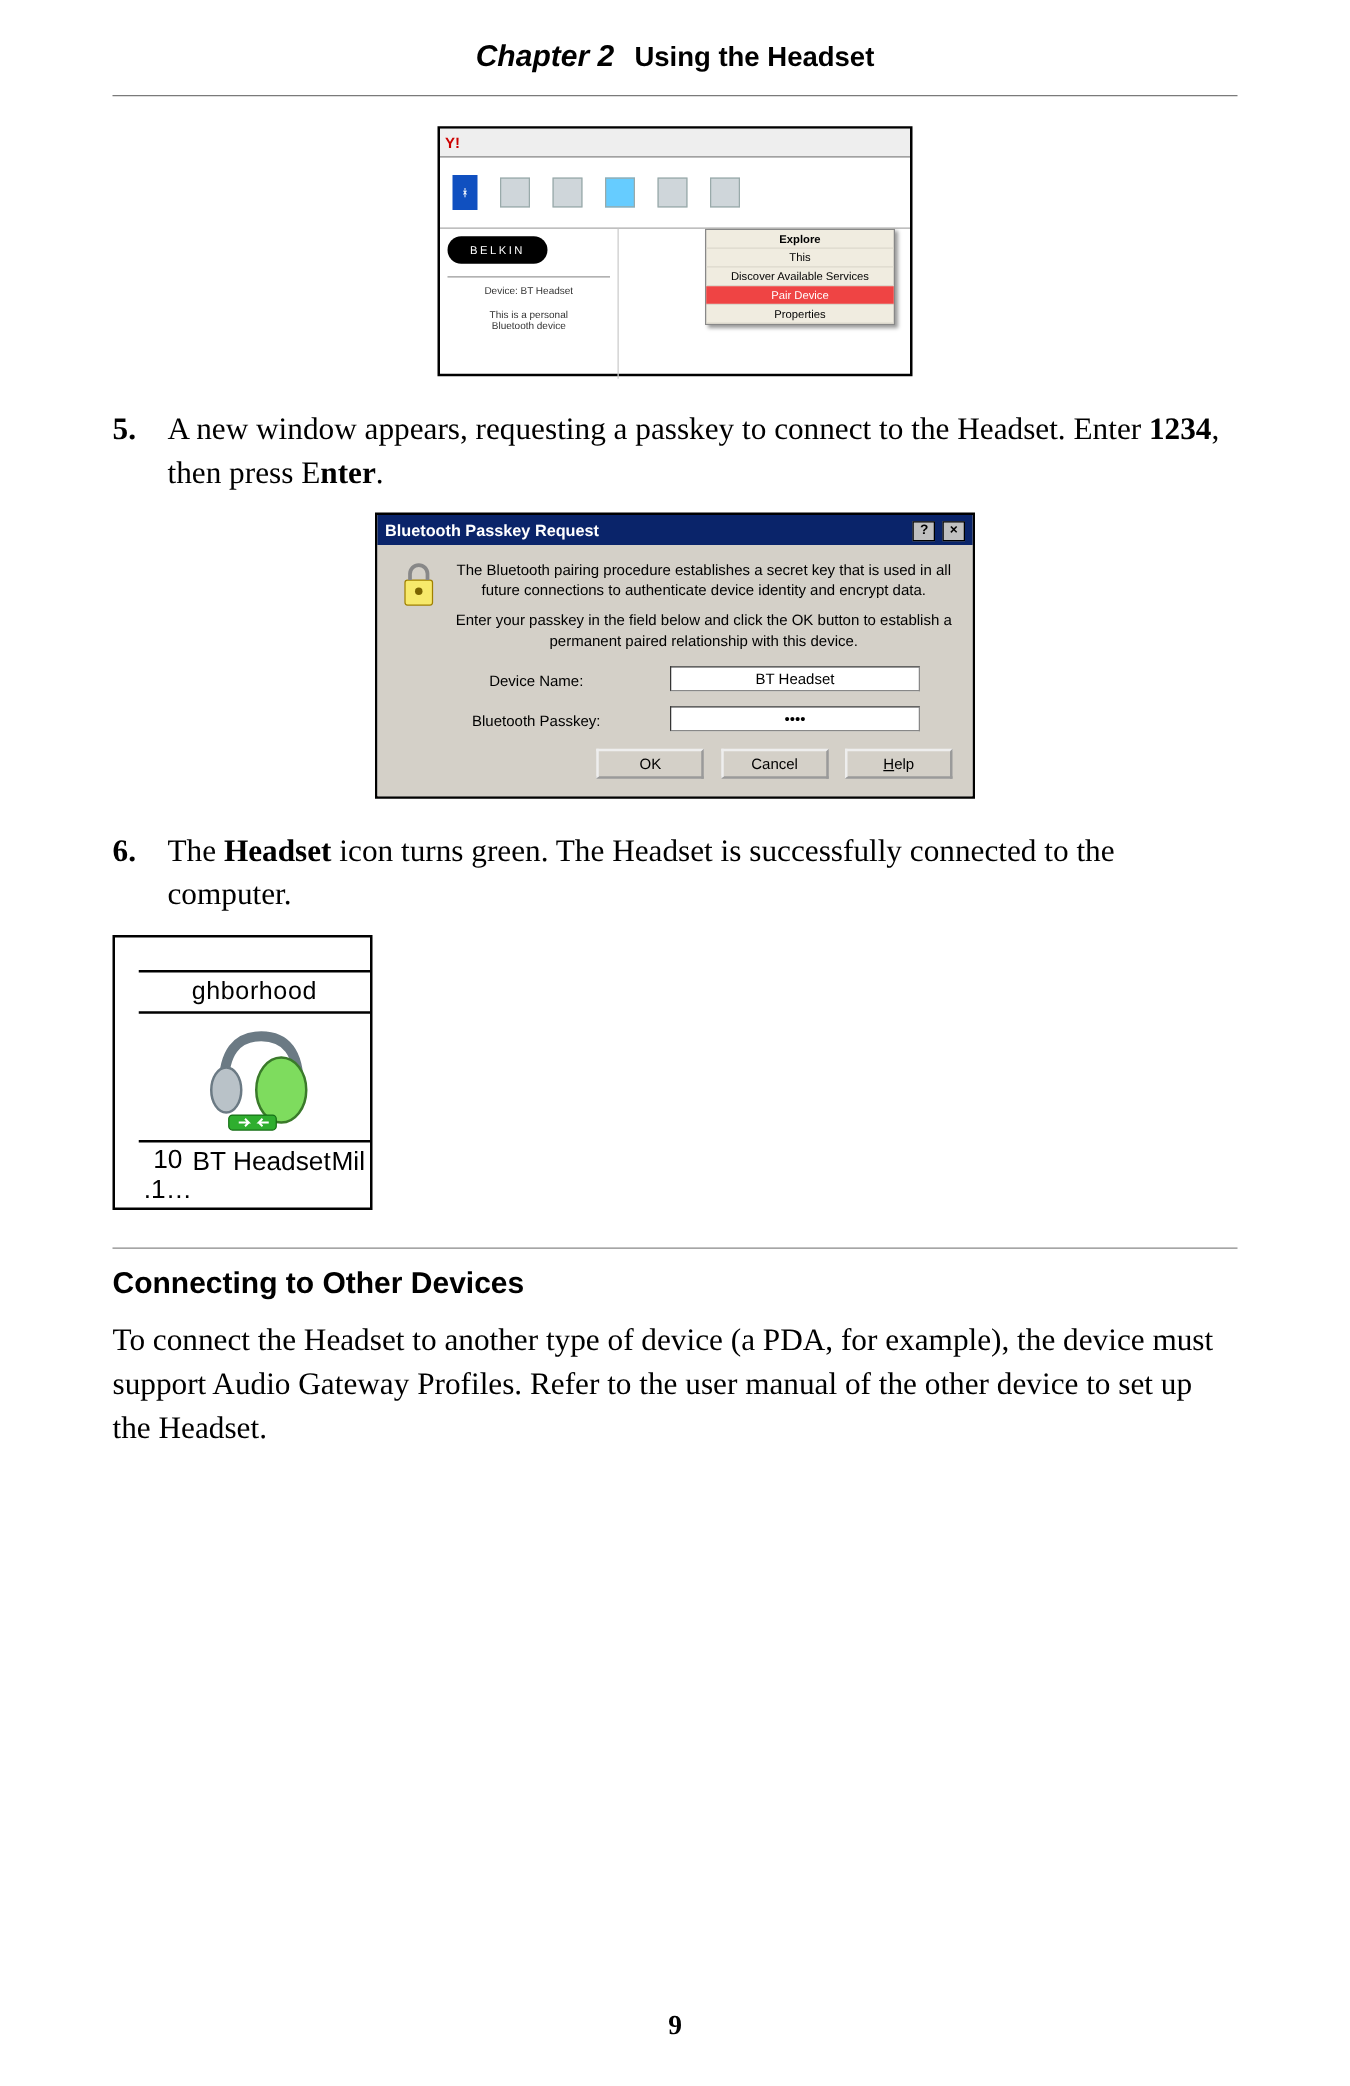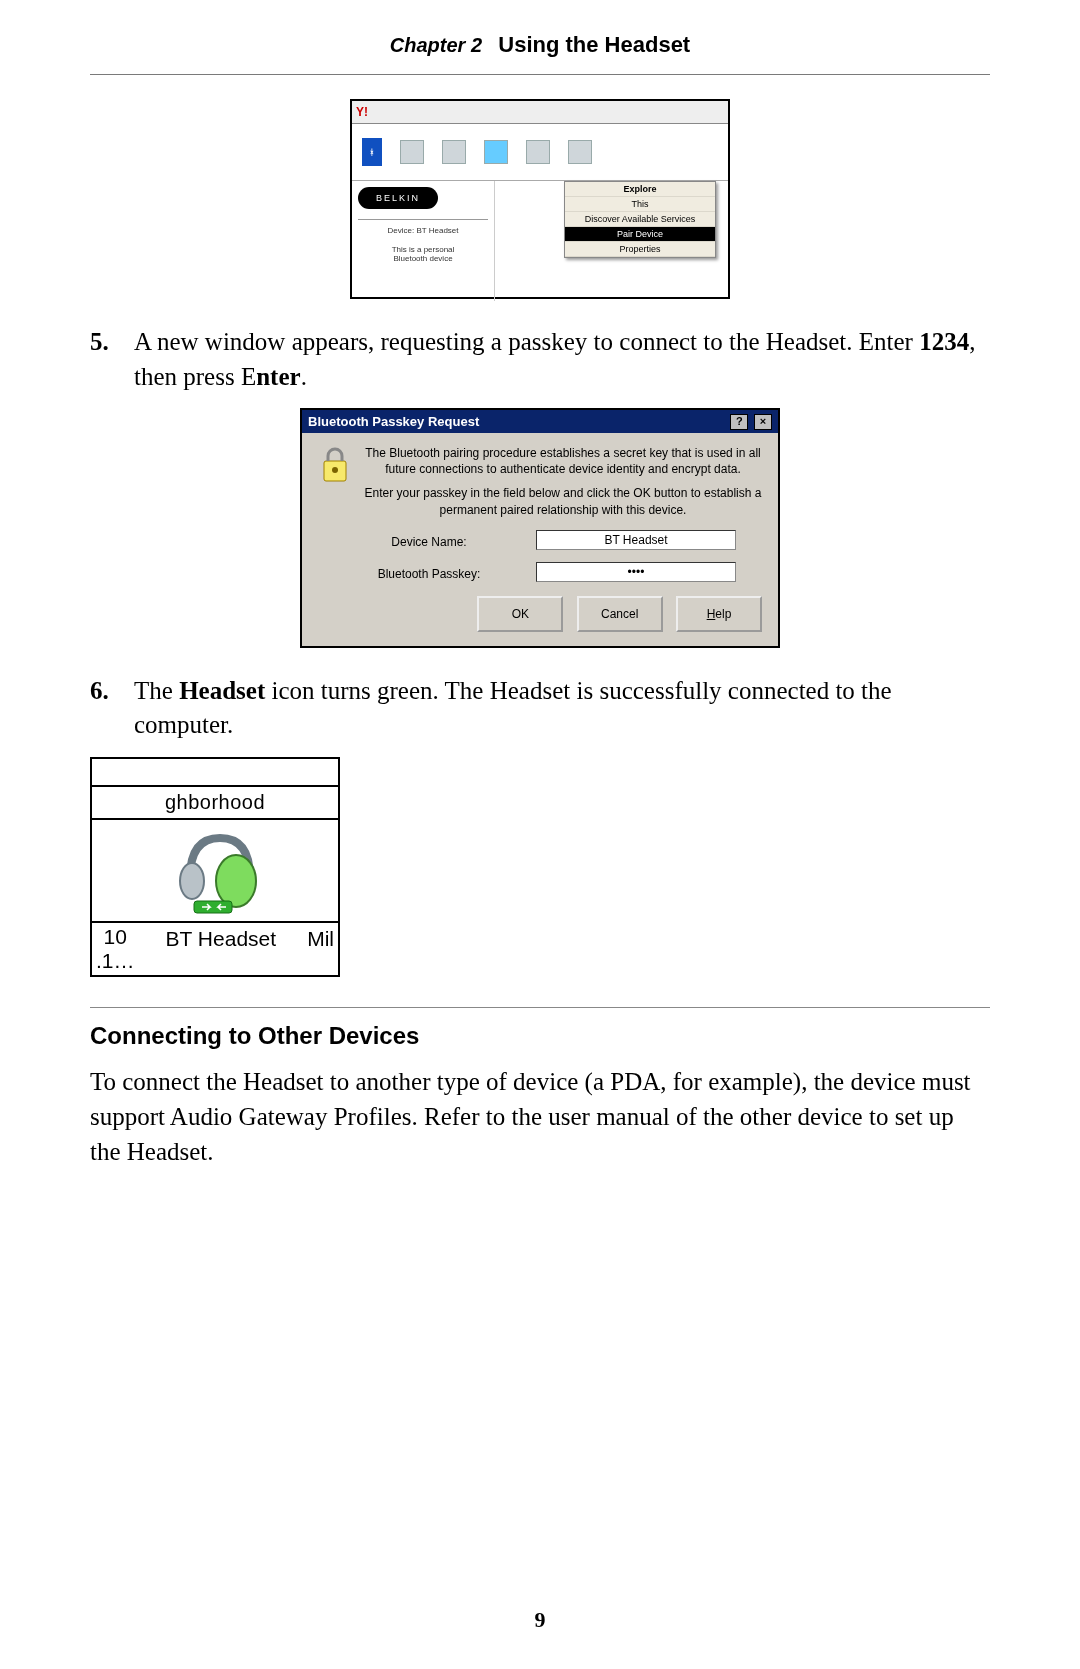--- a/index.html
+++ b/index.html
@@ -19,21 +19,21 @@
   }
   .header-bar {
     text-align: center;
     padding-top: 32px;
     padding-bottom: 10px;
   }
   .chapter-label {
     font-family: Arial, Helvetica, sans-serif;
     font-style: italic;
     font-weight: bold;
-    font-size: 20px;
+    font-size: 24px;
   }
   .chapter-title {
     font-family: Arial, Helvetica, sans-serif;
     font-weight: bold;
     font-size: 22px;
   }
   .header-rule {
     border: none;
     border-top: 1px solid #7a7a7a;
     margin: 6px 0 24px 0;
@@ -77,21 +77,21 @@
     color: #333;
     border-bottom: 1px solid #aaa;
   }
   .fig1-icon { width:22px; height:22px; background:#cfd6da; border:1px solid #9aa; }
   .fig1-bt { width:20px;height:28px; background:#1050c0; color:#fff; display:flex;align-items:center;justify-content:center;font-weight:bold;}
   .fig1-body { display:flex; height:120px;}
   .fig1-left { width:130px; border-right:1px solid #ccc; padding:6px; font-size:8px; color:#333;}
   .belkin-pill { width:80px;height:22px;border-radius:11px;background:#000;color:#fff;font-size:9px;display:flex;align-items:center;justify-content:center;letter-spacing:2px;margin-bottom:10px;}
   .fig1-menu { position:absolute; right:12px; top:80px; width:150px; background:#f0ece0; border:1px solid #888; font-size:9px; box-shadow:2px 2px 3px rgba(0,0,0,.4);}
   .fig1-menu div{ padding:2px 6px; border-bottom:1px solid #dcd8cc;}
-  .fig1-menu .hl{ background:#000000; color:#fff;}
+  .fig1-menu .hl{ background:#ef4444; color:#fff;}
   
   .fig2 {
     width: 480px;
     box-sizing: border-box;
     font-family: 'MS Sans Serif', Arial, sans-serif;
     font-size: 12px;
   }
   .fig2-title {
     background: #0a246a;
     color: #fff;
@@ -114,29 +114,29 @@
   .fig2-lock {
     width:34px; flex:0 0 34px;
   }
   .fig2-lock svg{width:34px;height:40px;}
   .fig2-text { flex:1; font-size:12px; line-height:1.35;}
   .fig2-row { display:flex; align-items:flex-end; margin-top:12px; font-size:12px;gap:42px;}
   .fig2-row .lbl{ width:130px;}
   .fig2-row .fld{ width:190px; height:18px; background:#fff; border:1px inset #888; padding:0 4px; line-height:18px; font-size:12px;}
   .fig2-btns { text-align:right; margin-top:14px;}
   .fig2-btns button{
-    width:86px; height:36px; background:#d4d0c8; border:2px outset #eee; font-size:12px; margin-left:10px; font-family:inherit;
+    width:86px; height:24px; background:#d4d0c8; border:2px outset #eee; font-size:12px; margin-left:10px; font-family:inherit;
   }
   
   .fig3 {
-    width: 250px;
+    width: 208px;
     height: 220px;
     box-sizing: border-box;
     font-family: Arial, sans-serif;
-    display:flex; flex-direction:column;
+    display:flex; flex-direction:column;padding-left:19px;
   }
   .fig3-top{ border-bottom:2px solid #000; height:26px;}
   .fig3-label{ border-bottom:2px solid #000; padding:4px 2px; font-size:20px; letter-spacing:.5px;}
   .fig3-body{ flex:1; display:flex; align-items:center; justify-content:center; position:relative;}
   .fig3-bottom{ border-top:2px solid #000; height:48px; font-size:21px; display:flex; align-items:flex-start; justify-content:space-between; padding:2px 4px;}
   .headset-svg{ width:90px; height:95px;}
   .step-row{ display:flex; align-items:flex-start; margin:10px 0 14px 0; font-size:25px; line-height:1.38;}
   .step-num{ width:44px; flex:0 0 44px; font-weight:bold;}
   .step-body{}
   .section-rule{ border:none; border-top:1px solid #888; margin:30px 0 14px 0;}

